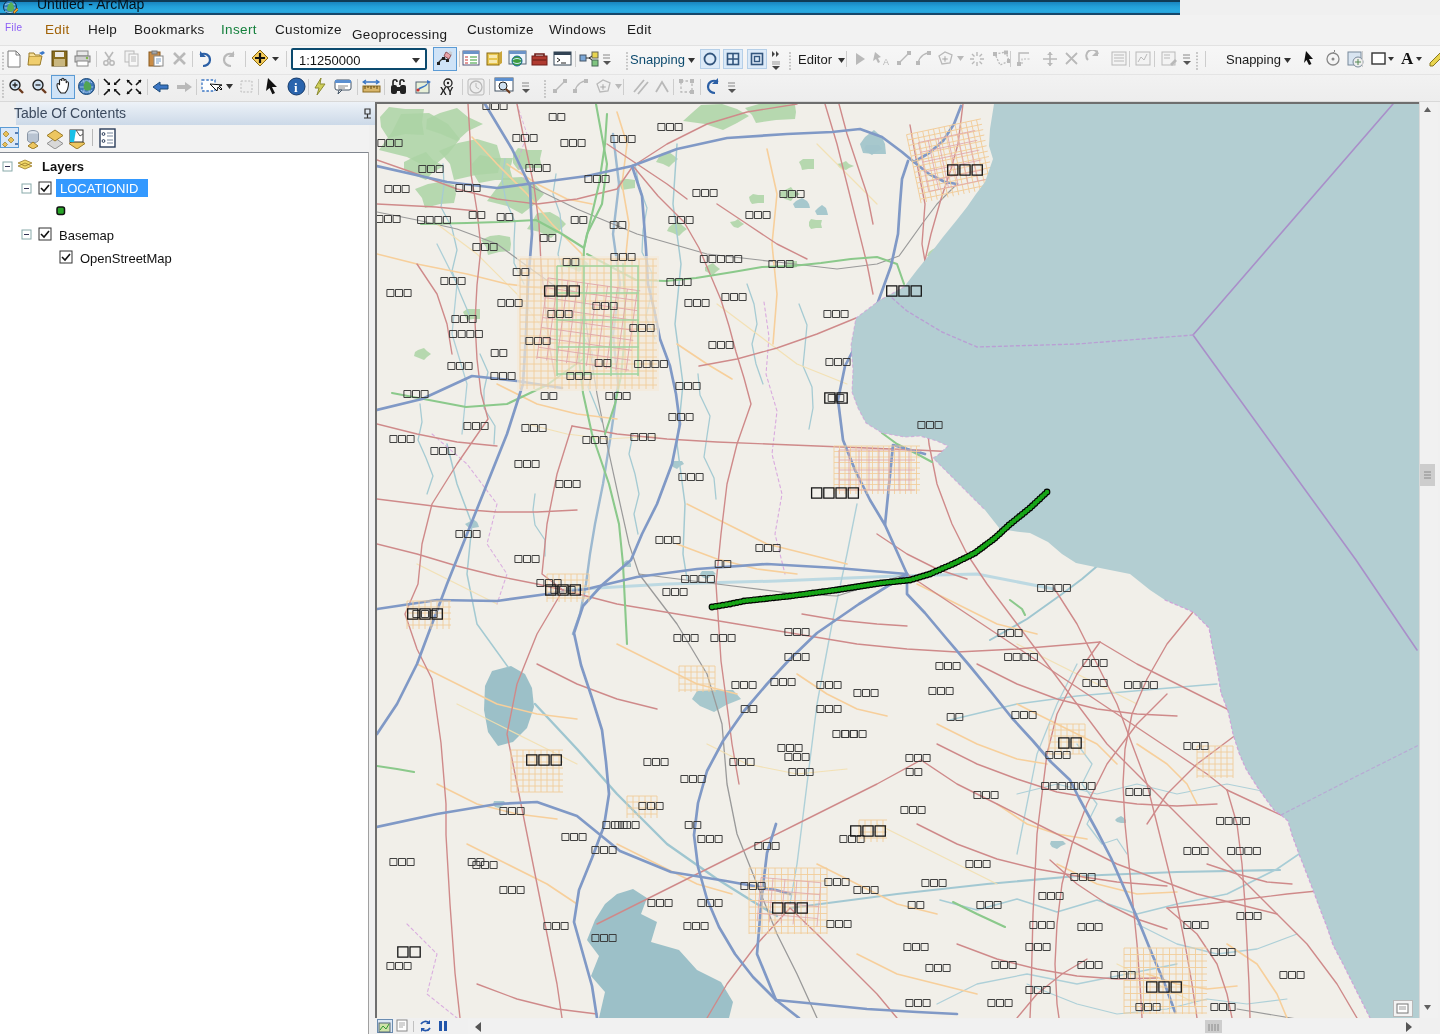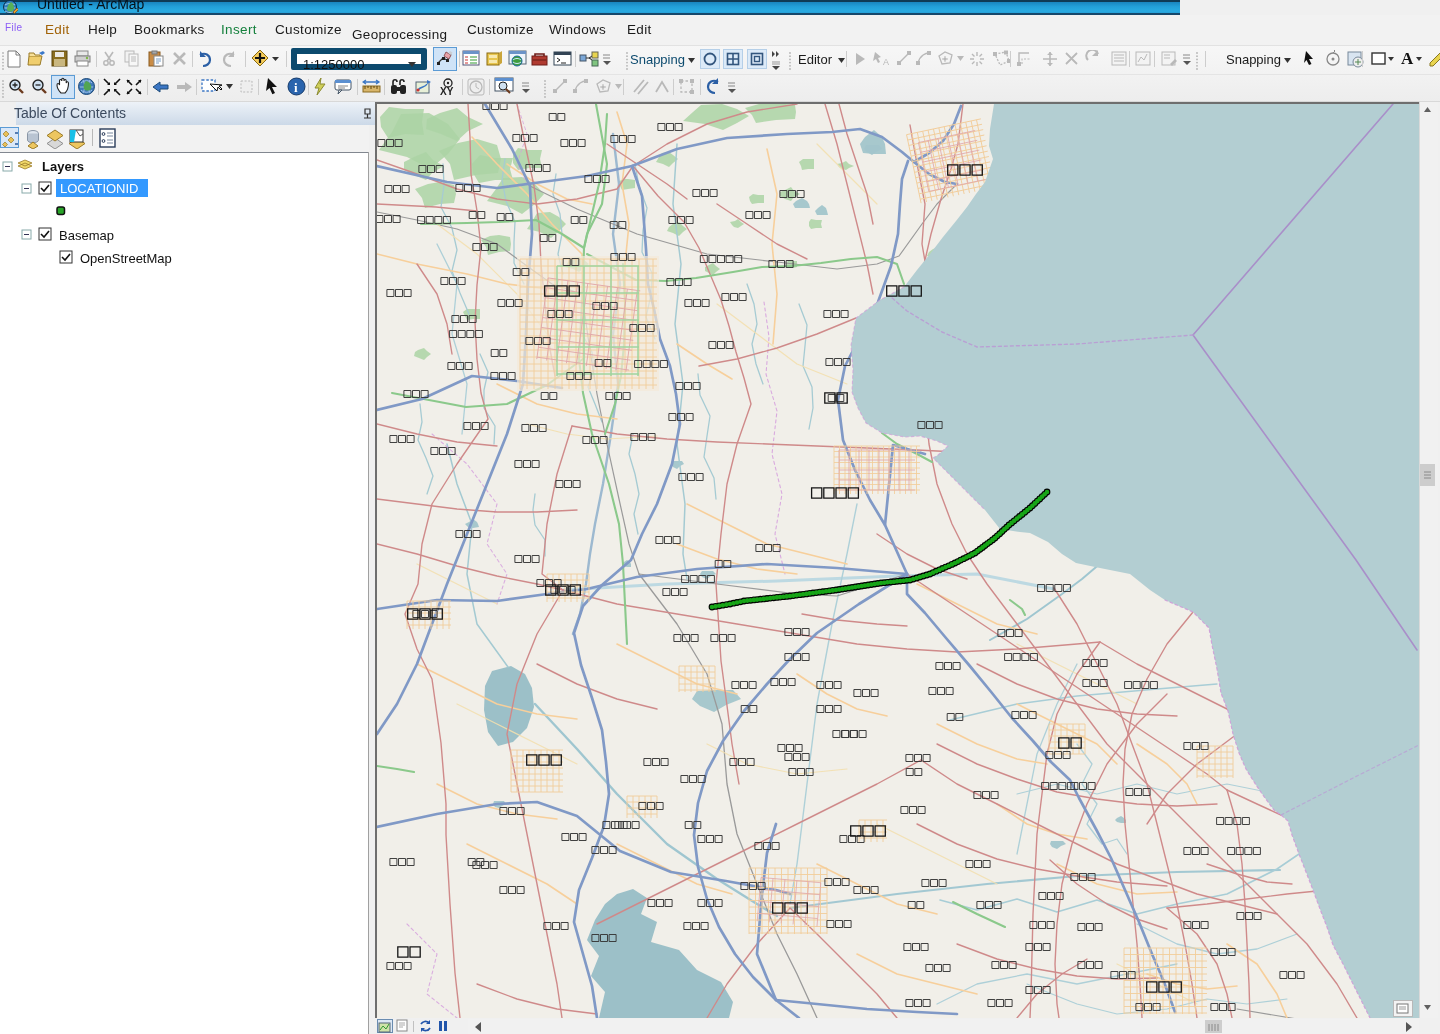--- a/index.html
+++ b/index.html
@@ -82,21 +82,21 @@
     <path d="M14 5c-5-3-10 0-10 5 0 4 4 6 7 6" fill="none" stroke="#b9b9b9" stroke-width="2.2"></path>
     <path d="M14 1v6h-6z" fill="#b9b9b9"></path>
   </svg>
 <svg style="position:absolute;left:249px;top:48px" width="22" height="22" viewBox="0 0 22 22">
     <path d="M11 2l8 8-8 8-8-8z" fill="#f5cc5a" stroke="#8a6a10"></path>
     <path d="M11 5v10M6 10h10" stroke="#111" stroke-width="2.2"></path>
   </svg>
 <svg style="position:absolute;left:272px;top:55px" width="8" height="8" viewBox="0 0 8 8">
     <path d="M0 2h7l-3.5 4z" fill="#333"></path>
   </svg>
-<div style="position:absolute;left:291px;top:48px;width:136px;height:22px;background:#fff;border:6px solid #0c4a6e;border-radius:2px">
+<div style="position:absolute;left:291px;top:48px;width:136px;height:22px;background:#fff;border:2px solid #0c4a6e;border-radius:2px">
     <span style="position:absolute;left:6px;top:3px;font-size:13px;color:#111">1:1250000</span>
     <svg style="position:absolute;right:4px;top:7px" width="9" height="7">
       <path d="M0 1h8l-4 5z" fill="#333"></path>
     </svg>
   </div>
 <div style="position:absolute;left:433px;top:47px;width:24px;height:24px;background:#cfe3f7;border:1px solid #5b9bd5"></div>
 <svg style="position:absolute;left:436px;top:50px" width="18" height="18" viewBox="0 0 18 18">
     <path d="M2 13l5-5 4 2 4-6" fill="none" stroke="#333" stroke-width="1.2"></path>
     <rect x="1" y="12" width="3" height="3" fill="#222"></rect>
     <rect x="6" y="7" width="3" height="3" fill="#222"></rect>

